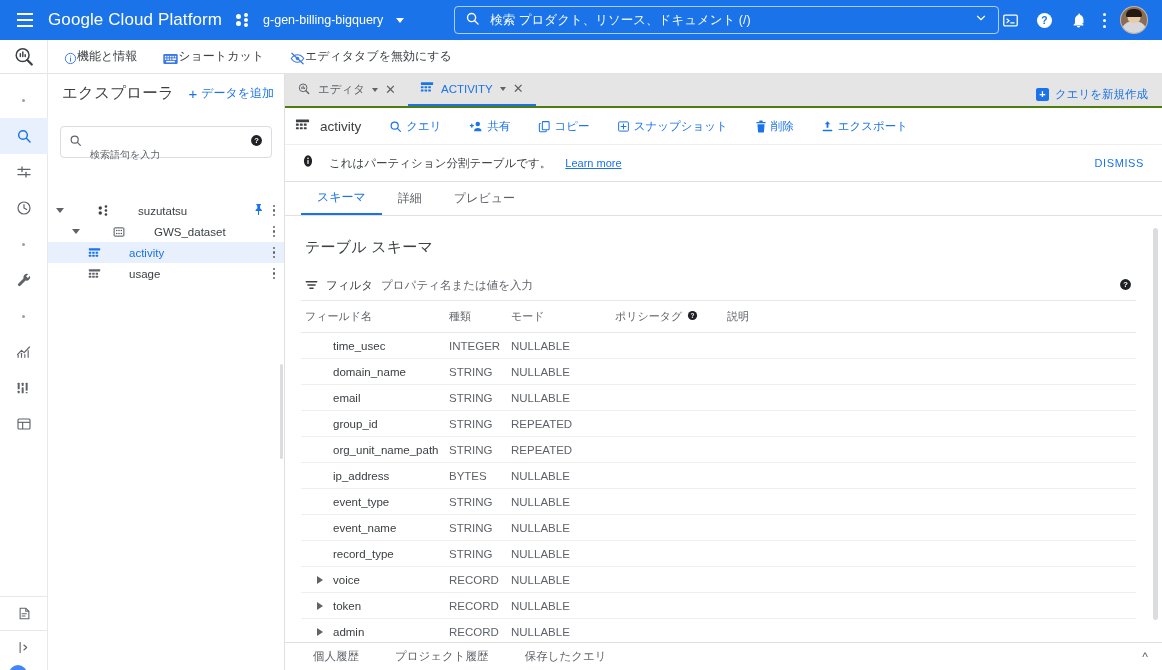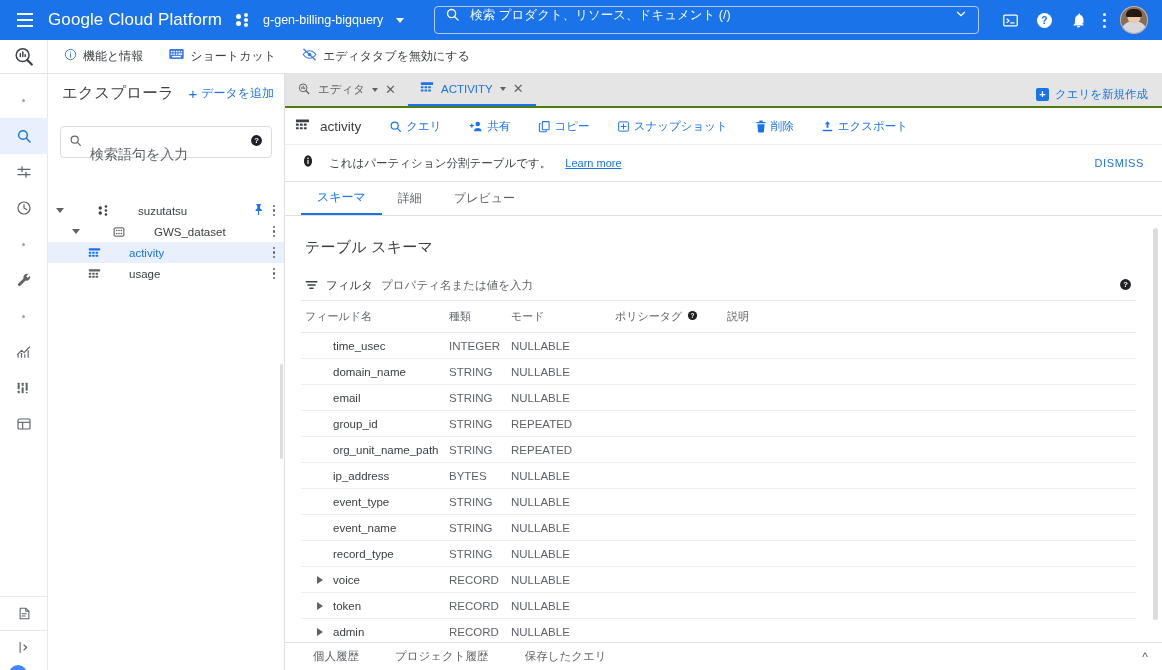--- a/index.html
+++ b/index.html
@@ -25,22 +25,22 @@
   .proj-dots span { position: absolute; background: #fff; border-radius: 50%; }
   .proj-dots span:nth-child(1){width:5px;height:5px;left:0;top:1px;}
   .proj-dots span:nth-child(2){width:5px;height:5px;left:0;top:8px;}
   .proj-dots span:nth-child(3){width:4px;height:4px;left:8px;top:0px;}
   .proj-dots span:nth-child(4){width:4px;height:4px;left:8px;top:5px;}
   .proj-dots span:nth-child(5){width:4px;height:4px;left:8px;top:10px;}
   .caret-down { width:0;height:0;border-left:4px solid transparent;border-right:4px solid transparent;
                 border-top:5px solid #fff; }
 
   .searchbar {
-    margin-left: 30px; width: 545px; height: 28px; border: 1px solid rgba(255,255,255,.65);
-    border-radius: 4px; display: flex; align-items: flex-start; padding: 0 10px; gap: 10px;
+    margin-left: 50px; width: 545px; height: 28px; border: 1px solid rgba(255,255,255,.65);
+    border-radius: 4px; display: flex; align-items: center; padding: 0 10px; gap: 10px;
     background: transparent; cursor: text;
   }
   .searchbar .sq { flex: none; }
   .searchbar .ph { font-size: 12.5px; color: #fff; opacity: .97; white-space: nowrap; }
   .searchbar .expand { margin-left: auto; }
 
   .header-right { margin-left: auto; display: flex; align-items: center; gap: 14px; padding-right: 6px; }
   .hicon { width: 20px; height: 20px; display: flex; align-items: center; justify-content: center; cursor: pointer; }
   .kebab { width: 4px; height: 18px; display: flex; flex-direction: column; justify-content: center;
            align-items: center; gap: 3px; cursor: pointer; }
@@ -55,21 +55,21 @@
                   width: 26px; height: 12px; border-radius: 13px 13px 0 0; background: #d8d8dc; }
 
   
   .bq-toolbar {
     height: 34px; display: flex; align-items: center; border-bottom: 1px solid #e3e3e3;
     background: #fff; position: relative; z-index: 20;
   }
   .bq-logo-cell { width: 48px; height: 34px; display: flex; align-items: center; justify-content: center;
     border-right: 1px solid #e8e8e8; }
   .bq-links { display: flex; align-items: center; gap: 26px; padding-left: 16px; }
-  .bq-link { display: flex; align-items: flex-start; gap: 6px; font-size: 12px; color: #3b78e7; cursor: pointer; white-space: nowrap;}
+  .bq-link { display: flex; align-items: flex-end; font-size: 12px; color: #3b78e7; cursor: pointer; white-space: nowrap;}
   .bq-link .lab { color: #3c4043; }
 
   
   .body-wrap { position: absolute; top: 74px; left: 0; right: 0; bottom: 0; display: flex; }
 
   
   .rail { width: 48px; border-right: 1px solid #e8e8e8; background: #fff;
           display: flex; flex-direction: column; align-items: center; padding-top: 8px; position: relative; }
   .rail-item { width: 48px; height: 36px; display: flex; align-items: center; justify-content: center;
                cursor: pointer; color: #5f6368; }
@@ -81,21 +81,21 @@
   
   .explorer { width: 237px; border-right: 1px solid #e0e0e0; background: #fff;
               display: flex; flex-direction: column; position: relative; }
   .exp-head { height: 38px; display: flex; align-items: center; padding: 0 10px 0 14px; gap: 8px; }
   .exp-title { font-size: 15.5px; color: #3c4043; letter-spacing: .2px; white-space: nowrap; }
   .exp-add { margin-left: auto; display: flex; align-items: center; gap: 4px; color: #1a73e8;
              font-size: 12px; white-space: nowrap; cursor: pointer; overflow: hidden; }
   .exp-add .plus { font-size: 15px; line-height: 1; }
   .exp-search { margin: 14px 12px 0 12px; height: 32px; border: 1px solid #dadce0; border-radius: 4px;
                 display: flex; align-items: center; gap: 8px; padding: 0 8px; cursor: text; }
-  .exp-search .ph { font-size: 14px; color: #5f6368; margin-top: 25px; }
+  .exp-search .ph { font-size: 10px; color: #5f6368; margin-top: 25px; }
   .exp-search .help { margin-left: auto; }
   .exp-note { margin: 14px 14px 0 14px; font-size: 11.5px; color: #3c4043; line-height: 1.55; }
   .tree { margin-top: 42px; }
   .tnode { height: 21px; display: flex; align-items: center; font-size: 11.5px; color: #3c4043;
            cursor: pointer; position: relative; padding-right: 4px; gap: 25px; }
   .tnode.sel { background: #e8f0fe; }
   .tnode.sel .tlabel { color: #1a73e8; }
   .tcaret { width: 16px; display: flex; align-items: center; justify-content: center; flex: none; }
   .tri-down { width:0;height:0;border-left:4px solid transparent;border-right:4px solid transparent;border-top:5px solid #5f6368;}
   .ticon { width: 20px; display: flex; align-items: center; justify-content: center; flex: none; }

